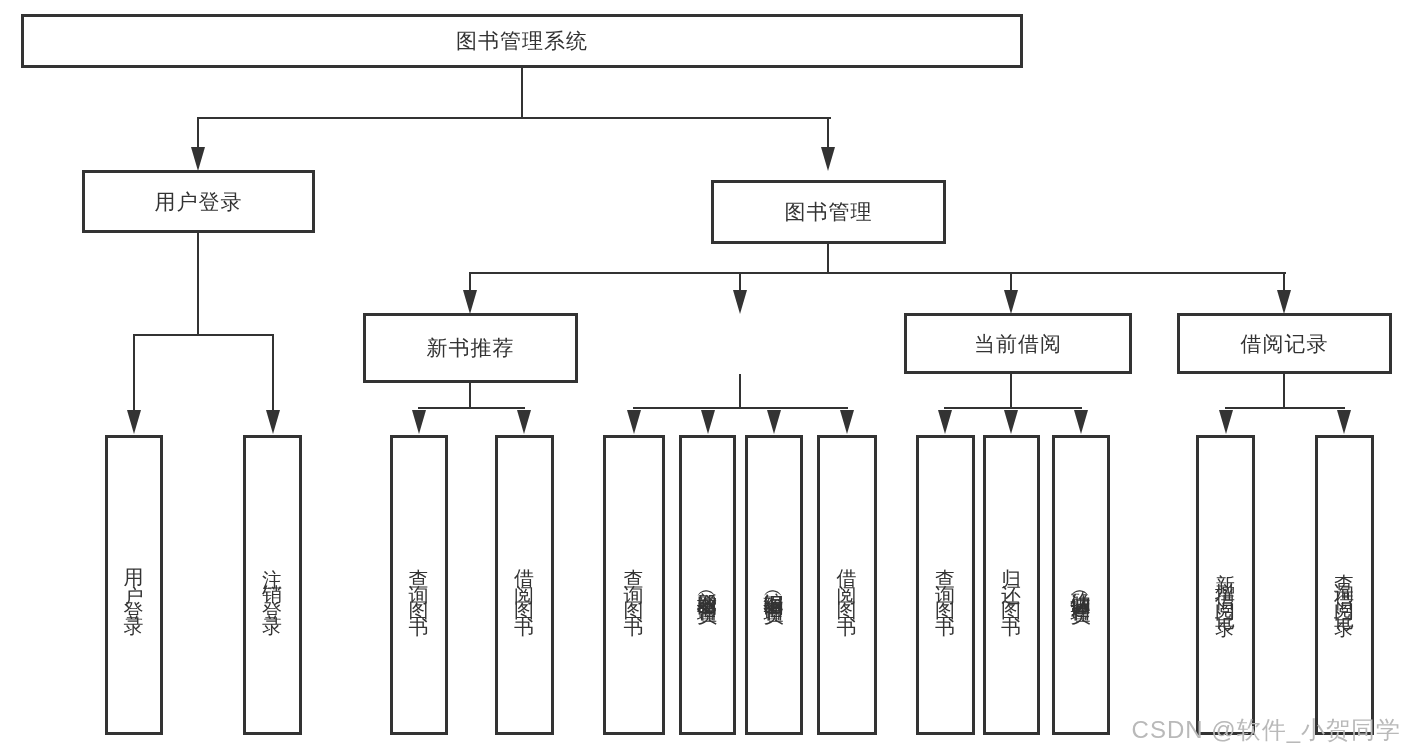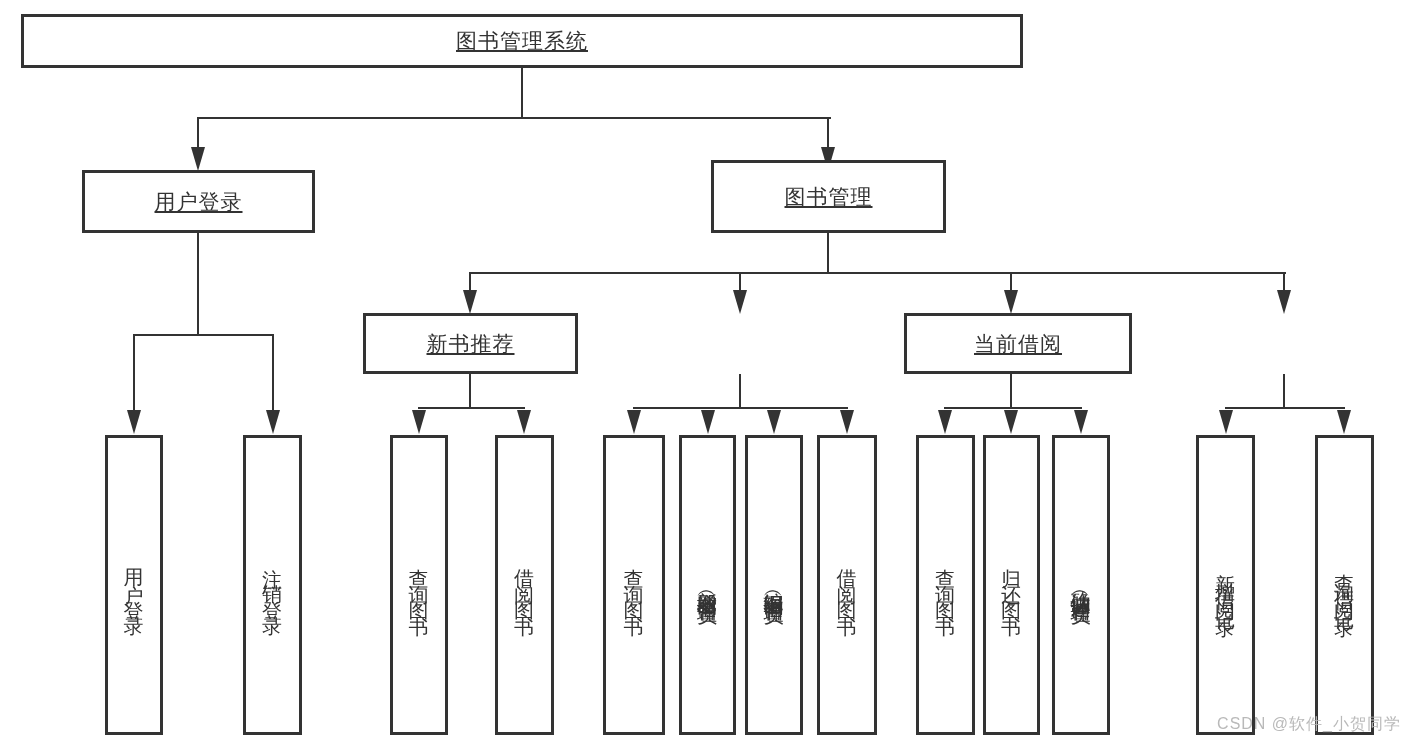--- a/index.html
+++ b/index.html
@@ -12,39 +12,39 @@
   body{font-family:"Liberation Sans","DejaVu Sans",sans-serif;}
   .canvas{
     position:relative;width:1405px;height:747px;background:var(--bg);
     overflow:hidden;
   }
   .box{
     position:absolute;box-sizing:border-box;border:3px solid var(--line);
     background:#fff;display:flex;align-items:center;justify-content:center;
     color:var(--text);
   }
-  .box.h span{font-size:21px;letter-spacing:1px;white-space:nowrap;text-decoration:underline;}
+  .box.h span{font-size:21px;letter-spacing:1px;white-space:nowrap;}
   .leaf{top:435px;height:300px;}
   .leaf span{
     writing-mode:vertical-lr;text-orientation:mixed;
     font-size:20px;line-height:1;white-space:nowrap;color:var(--text);
   }
   .sp-lg span{letter-spacing:16px;}
   .sp-md span{letter-spacing:9px;}
   .sp-sm span{letter-spacing:2px;}
   .vline{position:absolute;width:2px;background:var(--line);}
   .hline{position:absolute;height:2px;background:var(--line);}
   .arrow{
     position:absolute;width:0;height:0;
     border-left:7px solid transparent;border-right:7px solid transparent;
     border-top:24px solid var(--line);
   }
   .watermark{
     position:absolute;top:714px;right:4px;
-    color:var(--wm);font-size:16px;letter-spacing:1px;white-space:nowrap;
+    color:var(--wm);font-size:24px;letter-spacing:1px;white-space:nowrap;
   }
 </style>
 </head>
 <body>
 
 <div class="canvas">
 
   <div class="vline" style="left:521px;top:68px;height:50px"></div>
   <div class="hline" style="left:197px;top:117px;width:634px"></div>
   <div class="vline" style="left:197px;top:117px;height:34px"></div>
@@ -93,29 +93,32 @@
   <div class="arrow" style="left:1219px;top:410px"></div>
   <div class="arrow" style="left:1337px;top:410px"></div>
 
   <div class="box h" style="left:21px;top:14px;width:1002px;height:54px">
     <span>图书管理系统</span>
   </div>
 
   <div class="box h" style="left:82px;top:170px;width:233px;height:63px">
     <span>用户登录</span>
   </div>
-  <div class="box h" style="left:711px;top:160px;width:235px;height:73px">
+  <div class="box h" style="left:711px;top:180px;width:235px;height:64px">
     <span>图书管理</span>
   </div>
 
-  <div class="box h" style="left:363px;top:313px;width:215px;height:61px">
+  <div class="box h" style="left:363px;top:313px;width:215px;height:70px">
     <span>新书推荐</span>
   </div>
   <div class="box h" style="left:904px;top:313px;width:228px;height:61px">
     <span>当前借阅</span>
+  </div>
+  <div class="box h" style="left:1177px;top:313px;width:215px;height:61px">
+    <span>借阅记录</span>
   </div>
 
   <div class="box leaf sp-lg" style="left:105px;width:58px">
     <span>用户登录</span>
   </div>
   <div class="box leaf sp-lg" style="left:243px;width:59px">
     <span>注销登录</span>
   </div>
   <div class="box leaf sp-lg" style="left:390px;width:58px">
     <span>查询图书</span>

